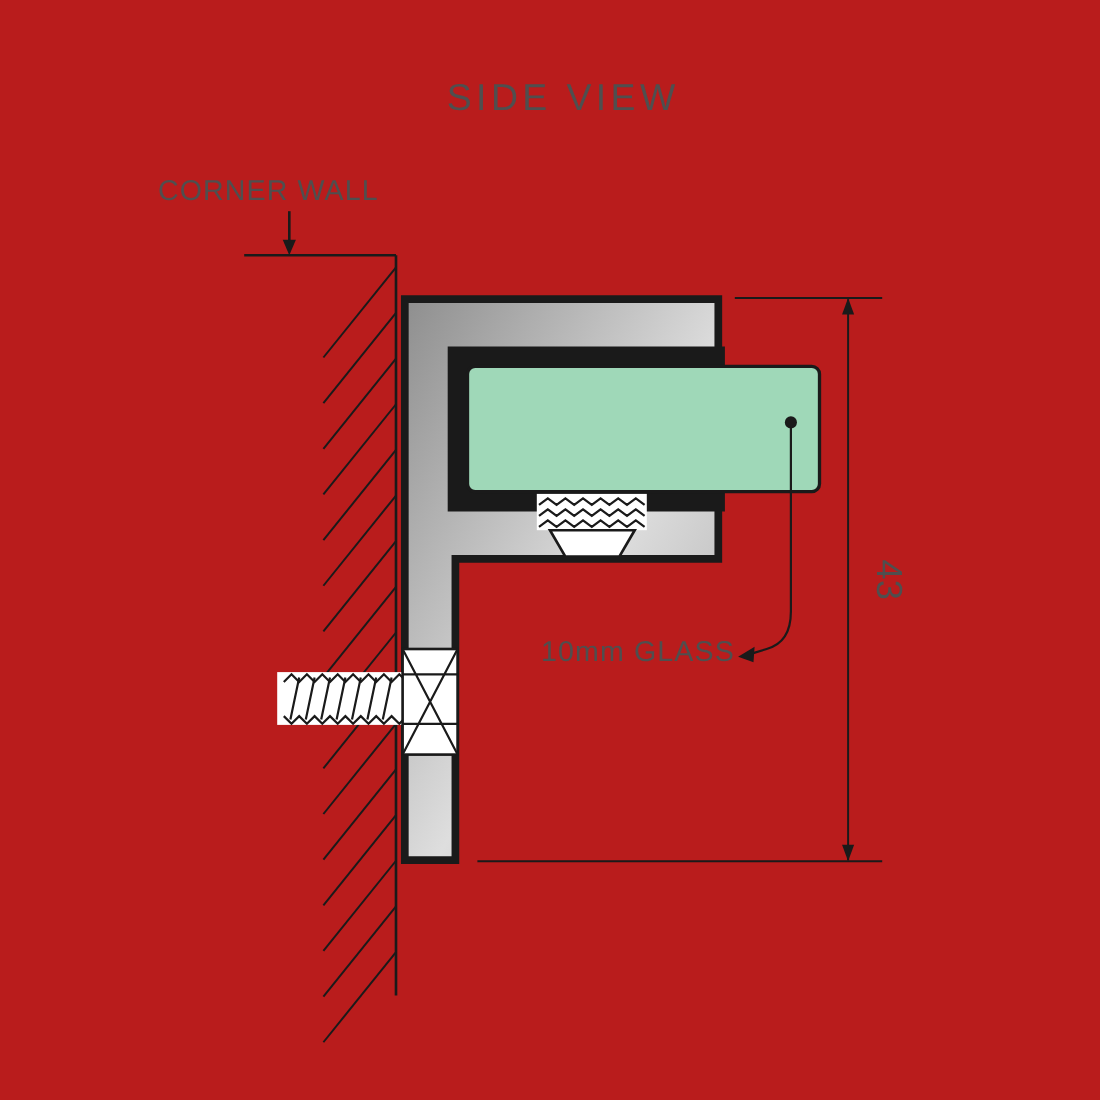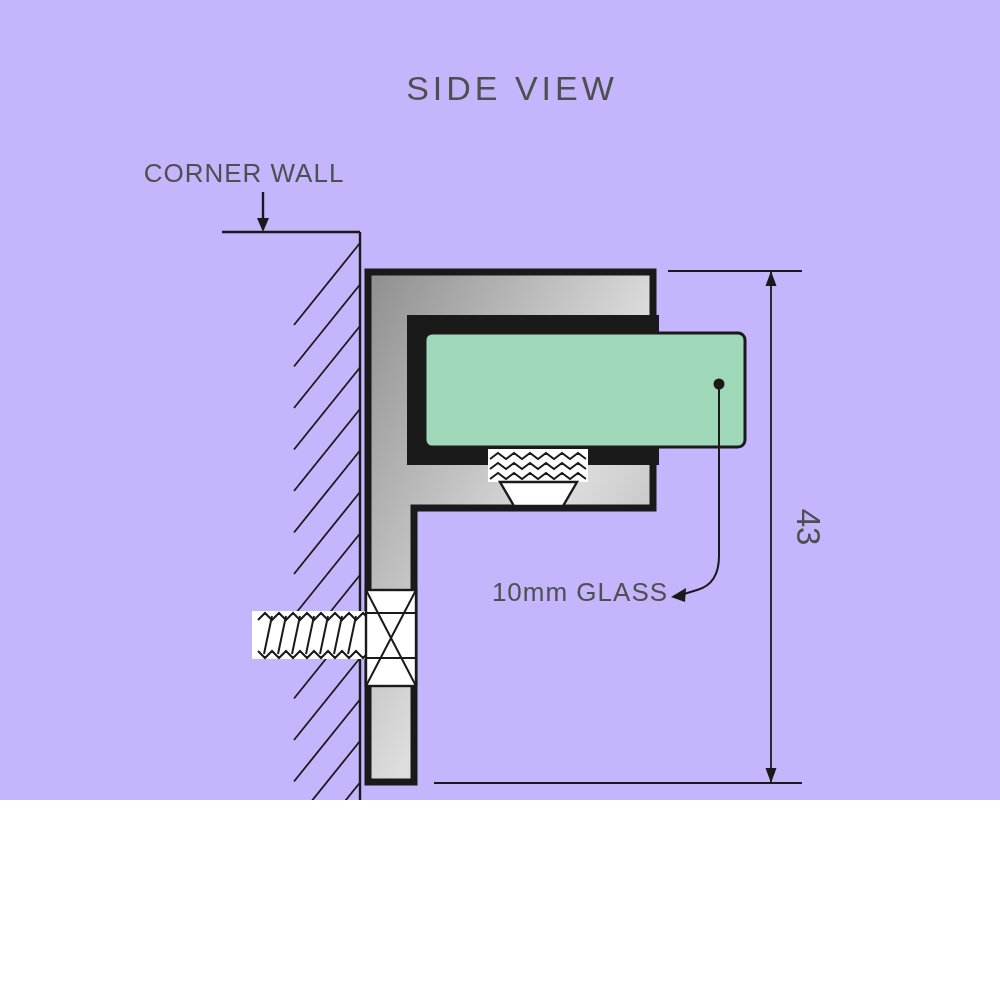--- a/index.html
+++ b/index.html
@@ -5,21 +5,21 @@
   :root{
     --glass:#9fd8b8;
     --metal-dark:#8e8e8e;
     --metal-light:#dedede;
     --metal-mid:#a9a9a9;
     --line:#1a1a1a;
     --text:#4f4f4f;
   }
   html,body{margin:0;padding:0;background:#fff;}
   .canvas{
-    position:relative;width:1000px;height:800px;background:#c4b5fd;
+    position:relative;width:1000px;height:1000px;background:#b91c1c;
     font-family:"Liberation Sans", sans-serif;overflow:hidden;
   }
   svg{display:block}
   .ln{stroke:var(--line);stroke-width:2.4;fill:none;}
   .hatch{stroke:var(--line);stroke-width:1.8;fill:none;}
   .thin-line{stroke:var(--line);stroke-width:2;fill:none;}
   .thick{stroke:var(--line);stroke-width:7;stroke-linejoin:miter;}
   .solid{fill:var(--line);stroke:none;}
   .white-fill{fill:#ffffff;stroke:none;}
   .white-stroke{fill:#ffffff;stroke:var(--line);stroke-width:2.4;}

